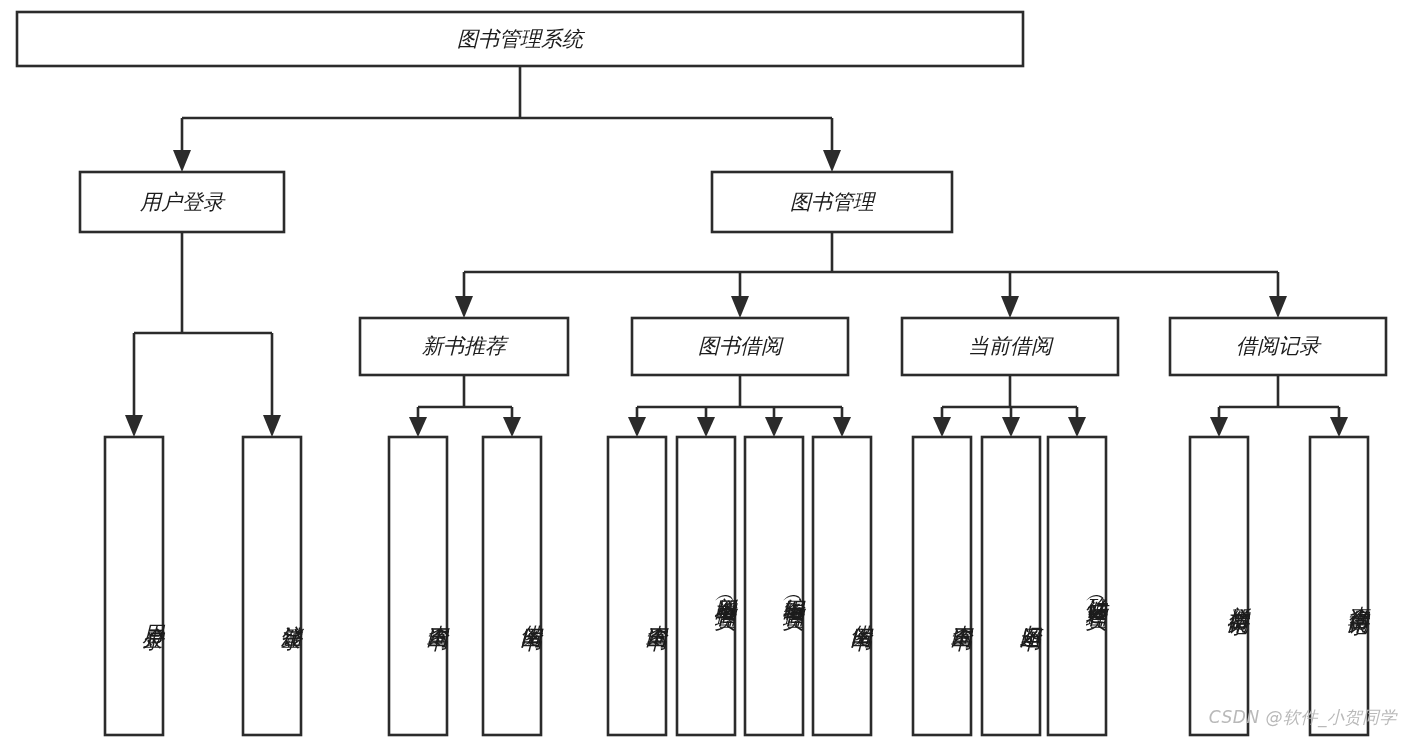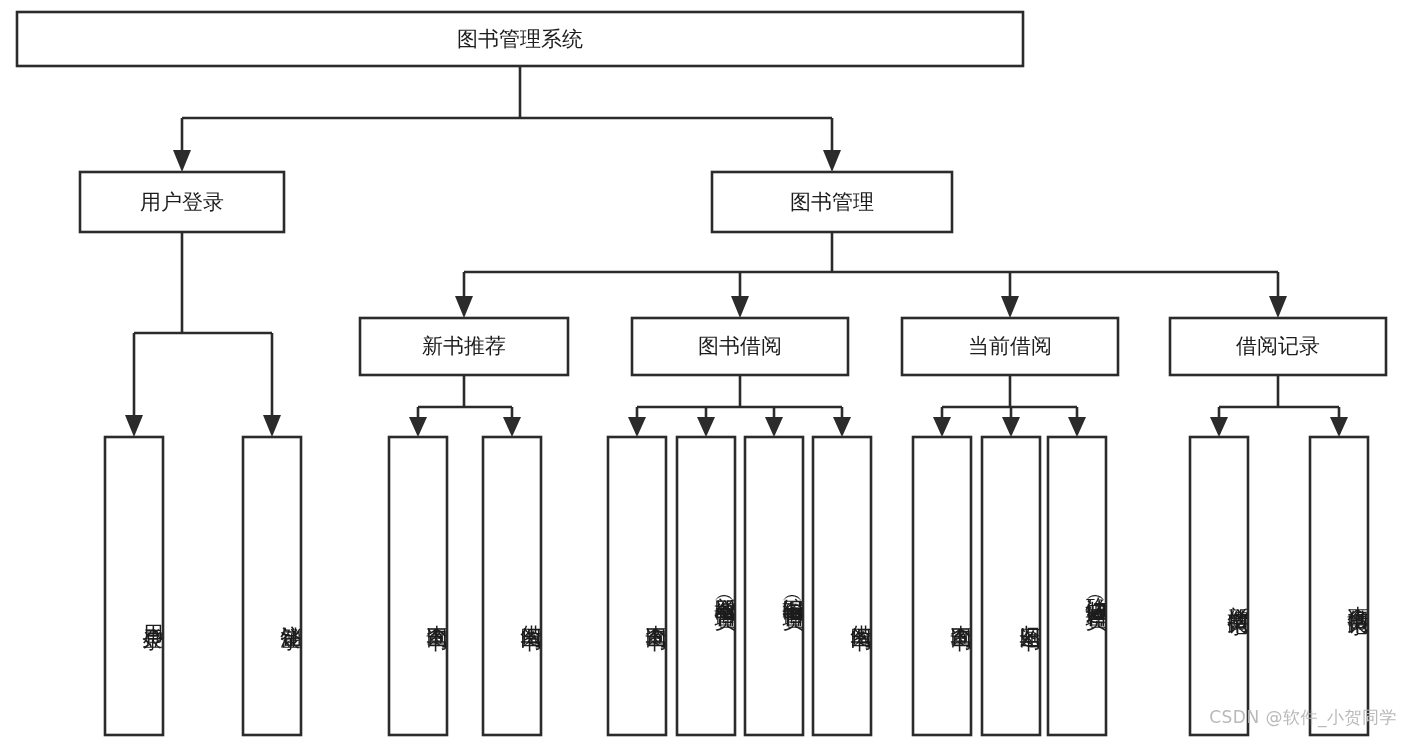--- a/index.html
+++ b/index.html
@@ -12,20 +12,21 @@
     width: 1405px;
     height: 747px;
     font-family: "DejaVu Sans", "Liberation Sans", sans-serif;
     overflow: hidden;
   }
   #diagram-root {
     position: relative;
     width: 1405px;
     height: 733px;
     background: #ffffff;
+    font-style: italic;
   }
   svg#tree-svg {
     position: absolute;
     left: 0;
     top: 0;
     width: 1405px;
     height: 747px;
     display: block;
   }
   .node-rect {

